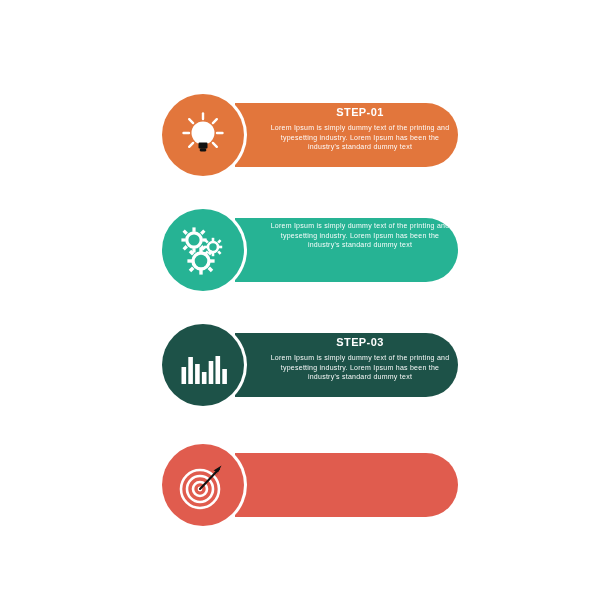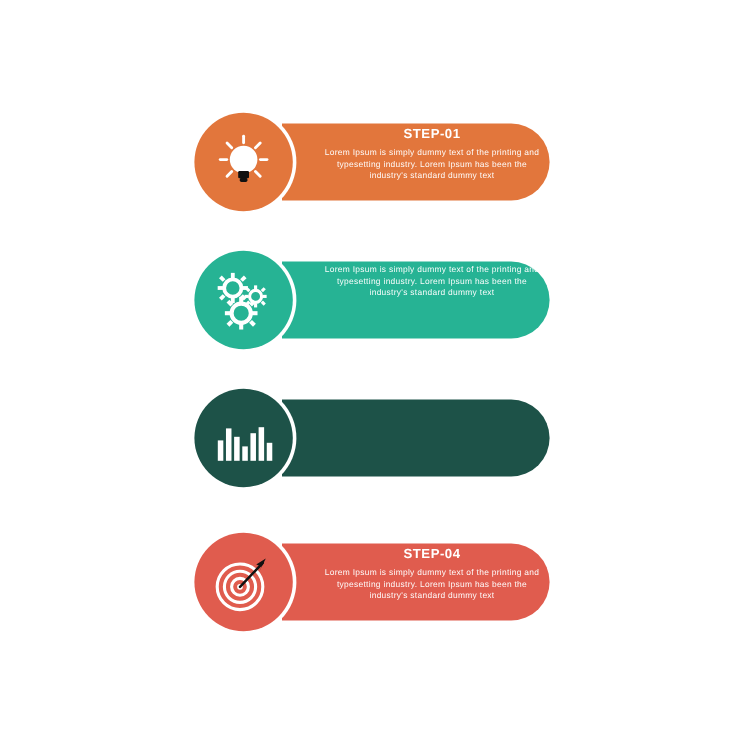--- a/index.html
+++ b/index.html
@@ -188,38 +188,38 @@
             <rect x="11.3" y="18" width="4.6" height="27"></rect>
             <rect x="18.1" y="25" width="4.6" height="20"></rect>
             <rect x="24.9" y="33" width="4.6" height="12"></rect>
             <rect x="31.7" y="22" width="4.6" height="23"></rect>
             <rect x="38.5" y="17" width="4.6" height="28"></rect>
             <rect x="45.3" y="30" width="4.6" height="15"></rect>
           </g>
         </svg>
       </span>
     </div>
+    <div class="text-block">
+      <div class="step-title">STEP-03</div>
+      <div class="step-desc">Lorem Ipsum is simply dummy text of the printing and typesetting industry. Lorem Ipsum has been the industry's standard dummy text</div>
+    </div>
   </div>
 
   <div class="step-row s4">
     <div class="pill" style="background: rgb(224, 92, 78);"></div>
     <div class="ring"></div>
     <div class="circle" style="background: rgb(224, 92, 78);">
       <span class="icon-wrap">
         <svg viewBox="0 0 52 52" width="52" height="52" aria-hidden="true">
           <g fill="none" stroke="#ffffff" stroke-width="2.6">
             <circle cx="23" cy="30" r="19"></circle>
             <circle cx="23" cy="30" r="13"></circle>
             <circle cx="23" cy="30" r="7"></circle>
           </g>
           <circle cx="23" cy="30" r="2.4" fill="#ffffff"></circle>
           <line x1="23" y1="30" x2="42" y2="10" stroke="#111111" stroke-width="2.1" stroke-linecap="round"></line>
           <path d="M44.5 6.5 L36.5 11.5 L41.0 13.0 L39.0 17.5 Z" fill="#111111"></path>
         </svg>
       </span>
     </div>
-    <div class="text-block">
-      <div class="step-title">STEP-04</div>
-      <div class="step-desc">Lorem Ipsum is simply dummy text of the printing and typesetting industry. Lorem Ipsum has been the industry's standard dummy text</div>
-    </div>
   </div>
 
 </div>
 
 </body></html>

